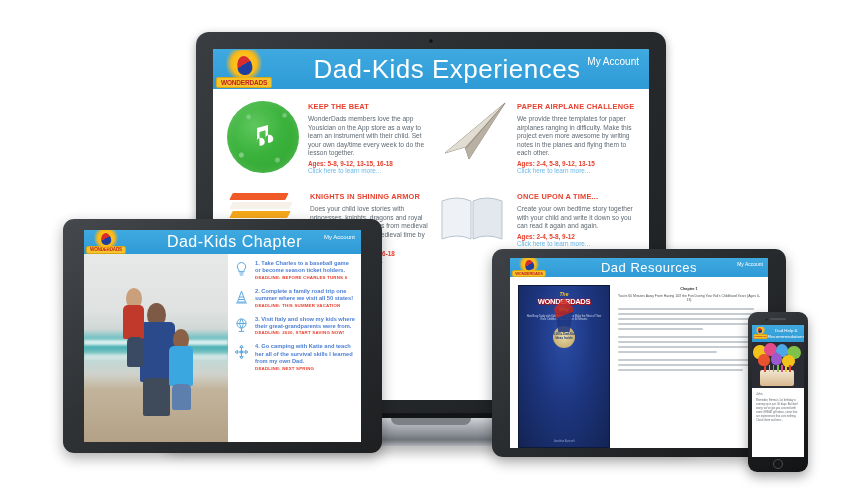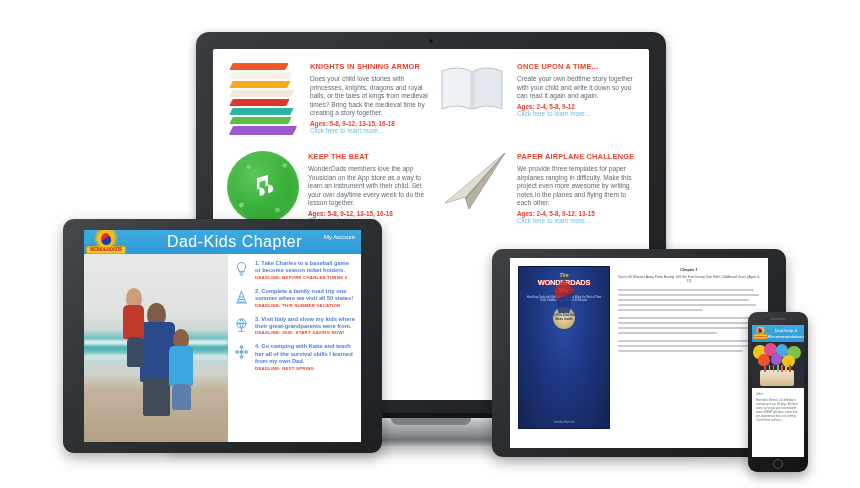--- a/index.html
+++ b/index.html
@@ -252,22 +252,67 @@
 </head>
 <body>
 
 <div id="stage">
 
   <div id="laptop">
     <div class="lid">
       <div class="lid-cam"></div>
       <div class="laptop-screen">
 
+        <div class="brandbar lp-header">
+          <div class="logo">
+            <div class="logo-burst">
+              <div class="logo-hero"></div>
+            </div>
+            <div class="logo-banner">WONDERDADS</div>
+          </div>
+          <div class="title">Dad-Kids Experiences</div>
+          <div class="account">My Account</div>
+        </div>
 
         <div class="lp-body">
+
+          <div class="lp-row">
+            <div class="lp-cell">
+              <div class="lp-art">
+                <div class="music-circle">
+                  <svg width="34" height="34" viewBox="0 0 34 34" aria-hidden="true">
+                    <path d="M22 5 L11 8 L11 23 A4 4 0 1 1 13.5 25.5 L13.5 12 L19.5 10.3 L19.5 20 A4 4 0 1 1 22 22.5 Z" fill="#ffffff"></path>
+                  </svg>
+                </div>
+              </div>
+              <div class="lp-txt">
+                <div class="heading">KEEP THE BEAT</div>
+                <div class="bodytext">WonderDads members love the app Yousician on the App store as a way to learn an instrument with their child. Set your own day/time every week to do the lesson together.</div>
+                <div class="ages">Ages: 5-8, 9-12, 13-15, 16-18</div>
+                <div class="learnmore">Click here to learn more...</div>
+              </div>
+            </div>
+
+            <div class="lp-cell">
+              <div class="lp-art">
+                <svg class="plane" viewBox="0 0 74 60" aria-hidden="true">
+                  <polygon points="70,2 10,52 30,46 34,58" fill="#cfc9bd" stroke="#9a9183" stroke-width="1"></polygon>
+                  <polygon points="70,2 30,46 34,58" fill="#b8b1a3"></polygon>
+                  <polygon points="70,2 10,52 30,46" fill="#e2ddd2"></polygon>
+                  <line x1="70" y1="2" x2="31" y2="47" stroke="#8c8375" stroke-width="0.8"></line>
+                </svg>
+              </div>
+              <div class="lp-txt">
+                <div class="heading">PAPER AIRPLANE CHALLENGE</div>
+                <div class="bodytext">We provide three templates for paper airplanes ranging in difficulty. Make this project even more awesome by writing notes in the planes and flying them to each other.</div>
+                <div class="ages">Ages: 2-4, 5-8, 9-12, 13-15</div>
+                <div class="learnmore">Click here to learn more...</div>
+              </div>
+            </div>
+          </div>
 
           <div class="lp-row">
             <div class="lp-cell">
               <div class="lp-art">
                 <div class="books">
                   <div class="book-l" style="top:2px;  width:56px; background:#f05a28;"></div>
                   <div class="book-l" style="top:11px; width:60px; background:#f6f2ea;"></div>
                   <div class="book-l" style="top:20px; width:58px; background:#f7a81b;"></div>
                   <div class="book-l" style="top:29px; width:62px; background:#efe9dc;"></div>
                   <div class="book-l" style="top:38px; width:57px; background:#e0352b;"></div>
@@ -293,55 +338,20 @@
               </div>
               <div class="lp-txt">
                 <div class="heading">ONCE UPON A TIME...</div>
                 <div class="bodytext">Create your own bedtime story together with your child and write it down so you can read it again and again.</div>
                 <div class="ages">Ages: 2-4, 5-8, 9-12</div>
                 <div class="learnmore">Click here to learn more...</div>
               </div>
             </div>
           </div>
 
-          <div class="lp-row">
-            <div class="lp-cell">
-              <div class="lp-art">
-                <div class="music-circle">
-                  <svg width="34" height="34" viewBox="0 0 34 34" aria-hidden="true">
-                    <path d="M22 5 L11 8 L11 23 A4 4 0 1 1 13.5 25.5 L13.5 12 L19.5 10.3 L19.5 20 A4 4 0 1 1 22 22.5 Z" fill="#ffffff"></path>
-                  </svg>
-                </div>
-              </div>
-              <div class="lp-txt">
-                <div class="heading">KEEP THE BEAT</div>
-                <div class="bodytext">WonderDads members love the app Yousician on the App store as a way to learn an instrument with their child. Set your own day/time every week to do the lesson together.</div>
-                <div class="ages">Ages: 5-8, 9-12, 13-15, 16-18</div>
-                <div class="learnmore">Click here to learn more...</div>
-              </div>
-            </div>
-
-            <div class="lp-cell">
-              <div class="lp-art">
-                <svg class="plane" viewBox="0 0 74 60" aria-hidden="true">
-                  <polygon points="70,2 10,52 30,46 34,58" fill="#cfc9bd" stroke="#9a9183" stroke-width="1"></polygon>
-                  <polygon points="70,2 30,46 34,58" fill="#b8b1a3"></polygon>
-                  <polygon points="70,2 10,52 30,46" fill="#e2ddd2"></polygon>
-                  <line x1="70" y1="2" x2="31" y2="47" stroke="#8c8375" stroke-width="0.8"></line>
-                </svg>
-              </div>
-              <div class="lp-txt">
-                <div class="heading">PAPER AIRPLANE CHALLENGE</div>
-                <div class="bodytext">We provide three templates for paper airplanes ranging in difficulty. Make this project even more awesome by writing notes in the planes and flying them to each other.</div>
-                <div class="ages">Ages: 2-4, 5-8, 9-12, 13-15</div>
-                <div class="learnmore">Click here to learn more...</div>
-              </div>
-            </div>
-          </div>
-
         </div>
       </div>
     </div>
     <div class="kb"></div>
     <div class="laptop-base">
       <div class="laptop-notch"></div>
     </div>
   </div>
 
   <div id="tablet-mem">
@@ -438,20 +448,30 @@
           </div>
         </div>
       </div>
     </div>
   </div>
 
   <div id="tablet-res">
     <div class="tr-shell">
       <div class="tr-screen">
 
+        <div class="brandbar tr-header">
+          <div class="logo">
+            <div class="logo-burst">
+              <div class="logo-hero"></div>
+            </div>
+            <div class="logo-banner">WONDERDADS</div>
+          </div>
+          <div class="title">Dad Resources</div>
+          <div class="account">My Account</div>
+        </div>
 
         <div class="tr-body">
           <div class="tr-cover">
             <div class="bookcover">
               <div class="bc-cape"></div>
               <div class="bc-the">The</div>
               <div class="bc-wd">WONDERDADS</div>
               <div class="bc-way">Way</div>
               <div class="bc-sub">How Busy Dads with Kids Ages 0-13 Can Make the Most of Their Kid's Childhood Years in Just 60 Minutes</div>
               <div class="bc-seal">5,000+ Dad-Kid Ideas Inside</div>

